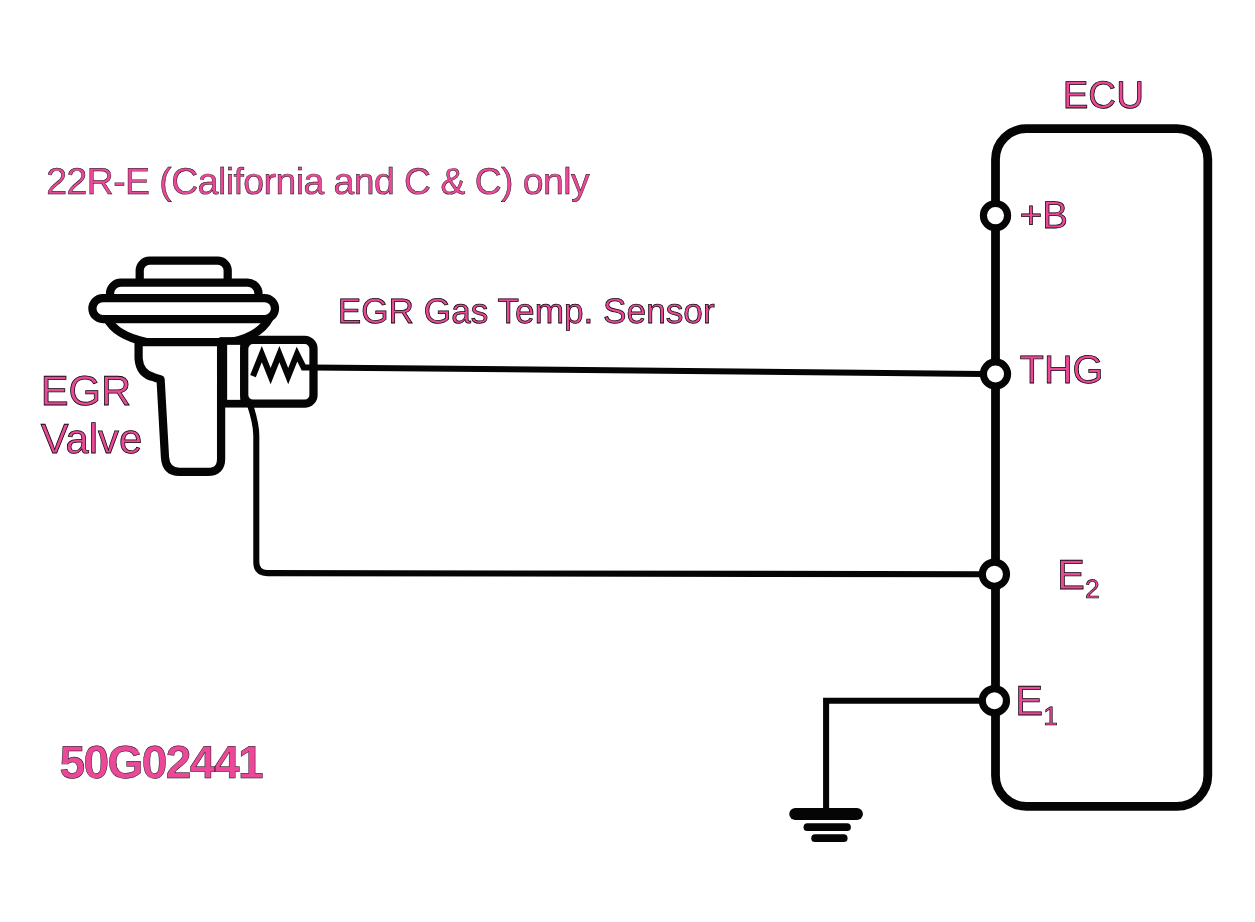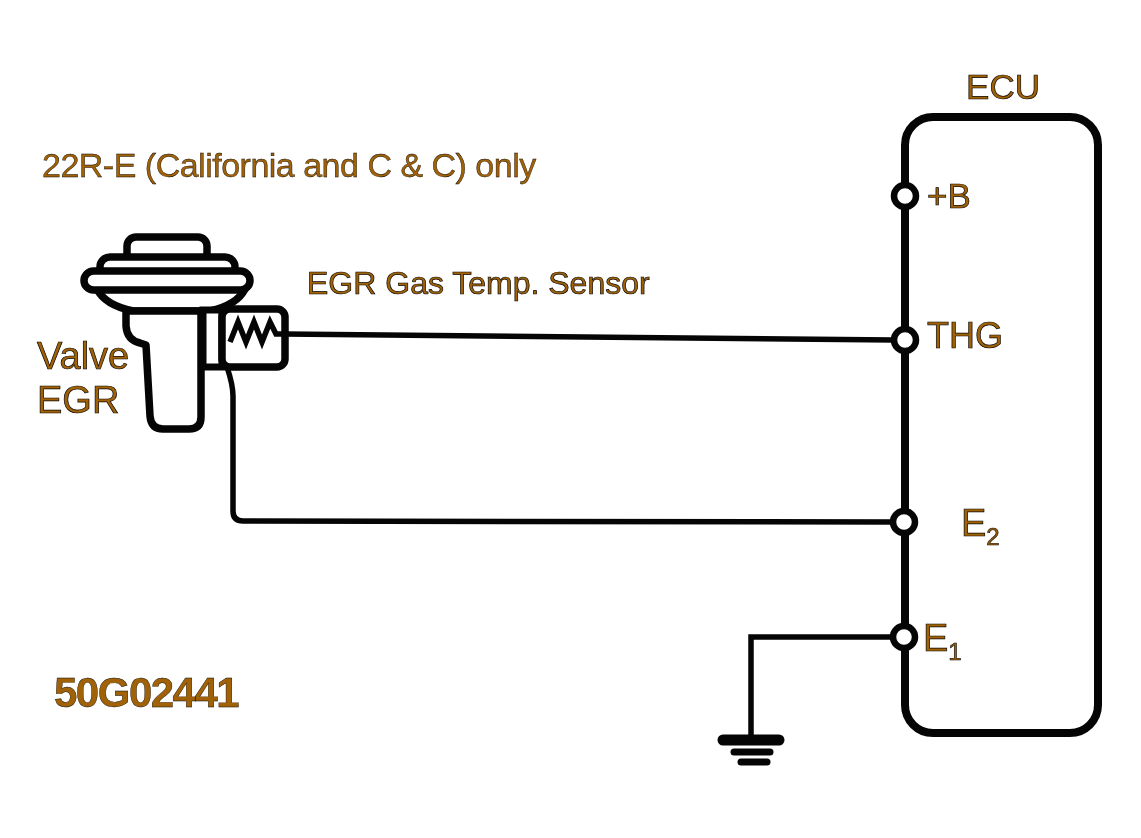--- a/index.html
+++ b/index.html
@@ -9,21 +9,21 @@
     background:#ffffff;
     overflow:hidden;
     font-family:"Liberation Sans", sans-serif;
     color:#050505;
   }
   .art{position:absolute;left:0;top:0;}
   .label{
     position:absolute;
     line-height:1.08;
     white-space:nowrap;
-    color:#a16207;
+    color:#ec4899;
     -webkit-text-stroke:0.7px #050505;
   }
   .ecu-title{left:938px;top:68px;width:130px;text-align:center;font-size:35px;}
   .t-plusb{left:927px;top:177px;font-size:35px;}
   .t-thg{left:927px;top:317px;font-size:36px;}
   .t-e2{left:925px;top:503px;font-size:38px;margin-left:36px;}
   .t-e1{left:923px;top:618px;font-size:38px;}
   .t-e2 sub,.t-e1 sub{
     font-size:24px;
     vertical-align:-9px;
@@ -90,19 +90,19 @@
     <span>E</span><sub>2</sub>
   </div>
 
   <div class="label t-e1">
     <span>E</span><sub>1</sub>
   </div>
 
   <div class="label sensor-label">EGR Gas Temp. Sensor</div>
 
   <div class="label valve-label">
+    <div>EGR</div>
     <div>Valve</div>
-    <div>EGR</div>
   </div>
 
   <div class="label fig-id">50G02441</div>
 
 </div>
 
 </body></html>

